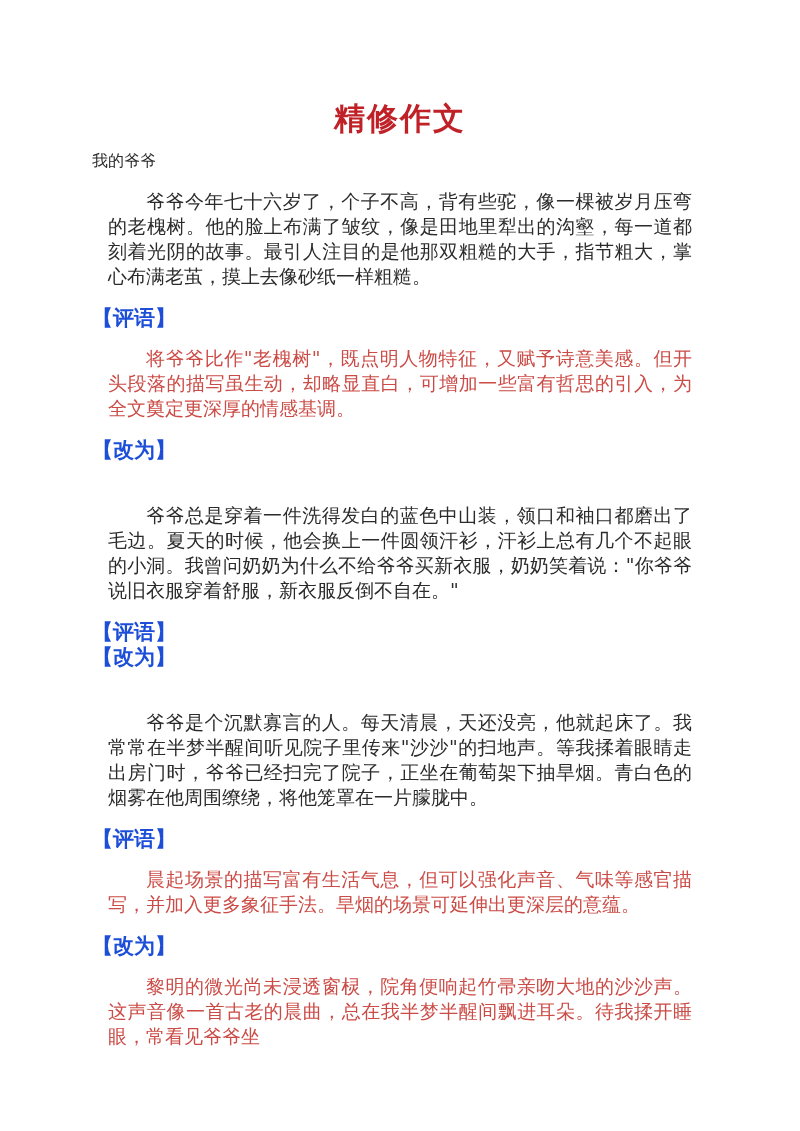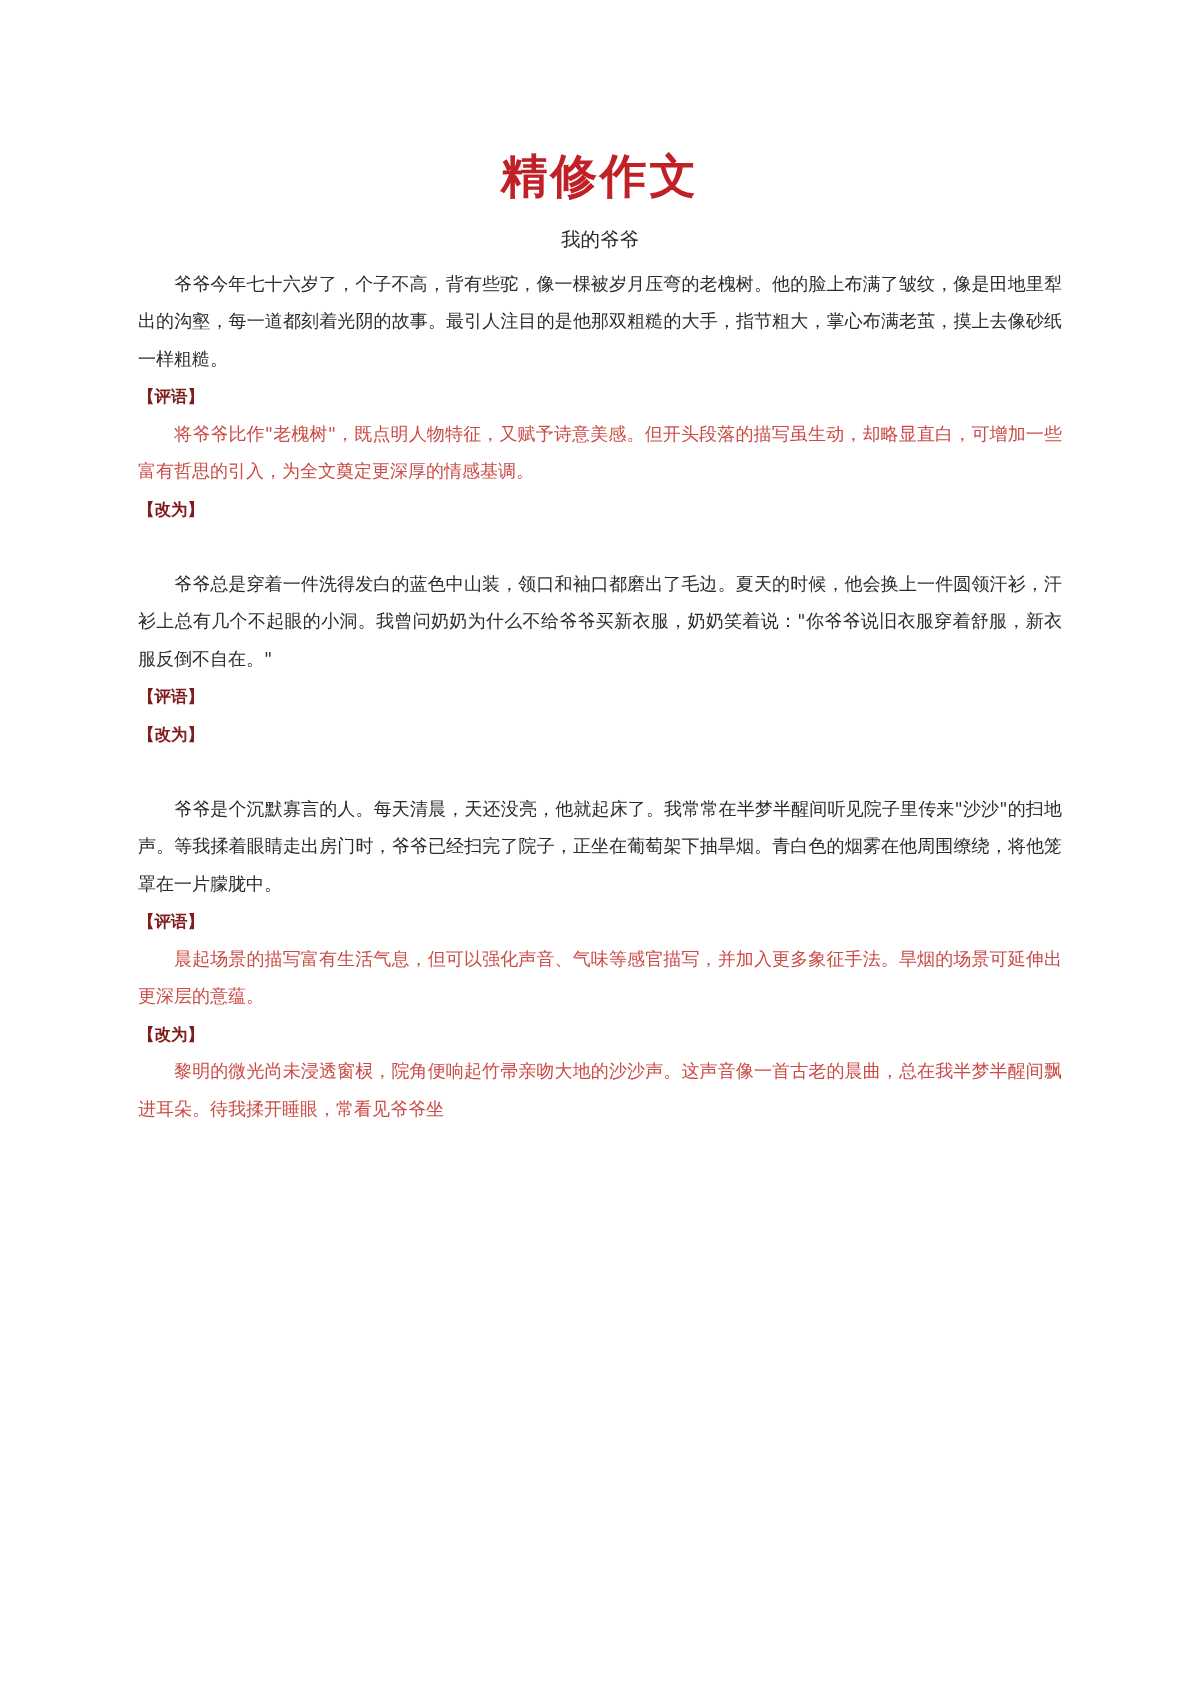--- a/index.html
+++ b/index.html
@@ -29,50 +29,50 @@
     color: #bf2127;
     font-family: "DejaVu Serif", "Liberation Serif", serif;
     font-weight: bold;
     font-size: 31px;
     line-height: 40px;
     letter-spacing: 2px;
   }
   .doc-subtitle {
     margin: 0;
     padding-top: 10px;
-    text-align: center;
+    text-align: left;
     color: #2b2b2b;
-    font-size: 13px;
+    font-size: 16px;
     line-height: 25px;
   }
   .body-wrap {
     margin-top: 4px;
   }
   .para {
-    margin: 0;
-    font-size: 12px;
+    margin: 16px;
+    font-size: 19px;
     line-height: 25px;
     text-align: justify;
     text-justify: inter-ideograph;
     text-indent: 2em;
     word-break: break-all;
   }
   .para.original {
     color: #2b2b2b;
   }
   .para.revision,
   .para.comment {
     color: #cb4b46;
   }
   .tag {
     margin: 0;
-    font-size: 11px;
+    font-size: 21px;
     line-height: 25px;
     font-weight: bold;
-    color: #7f1d1d;
+    color: #1d4ed8;
     text-indent: 0;
     letter-spacing: 0px;
   }
   .block-gap {
     height: 25px;
   }
 </style>
 </head>
 <body>
 

